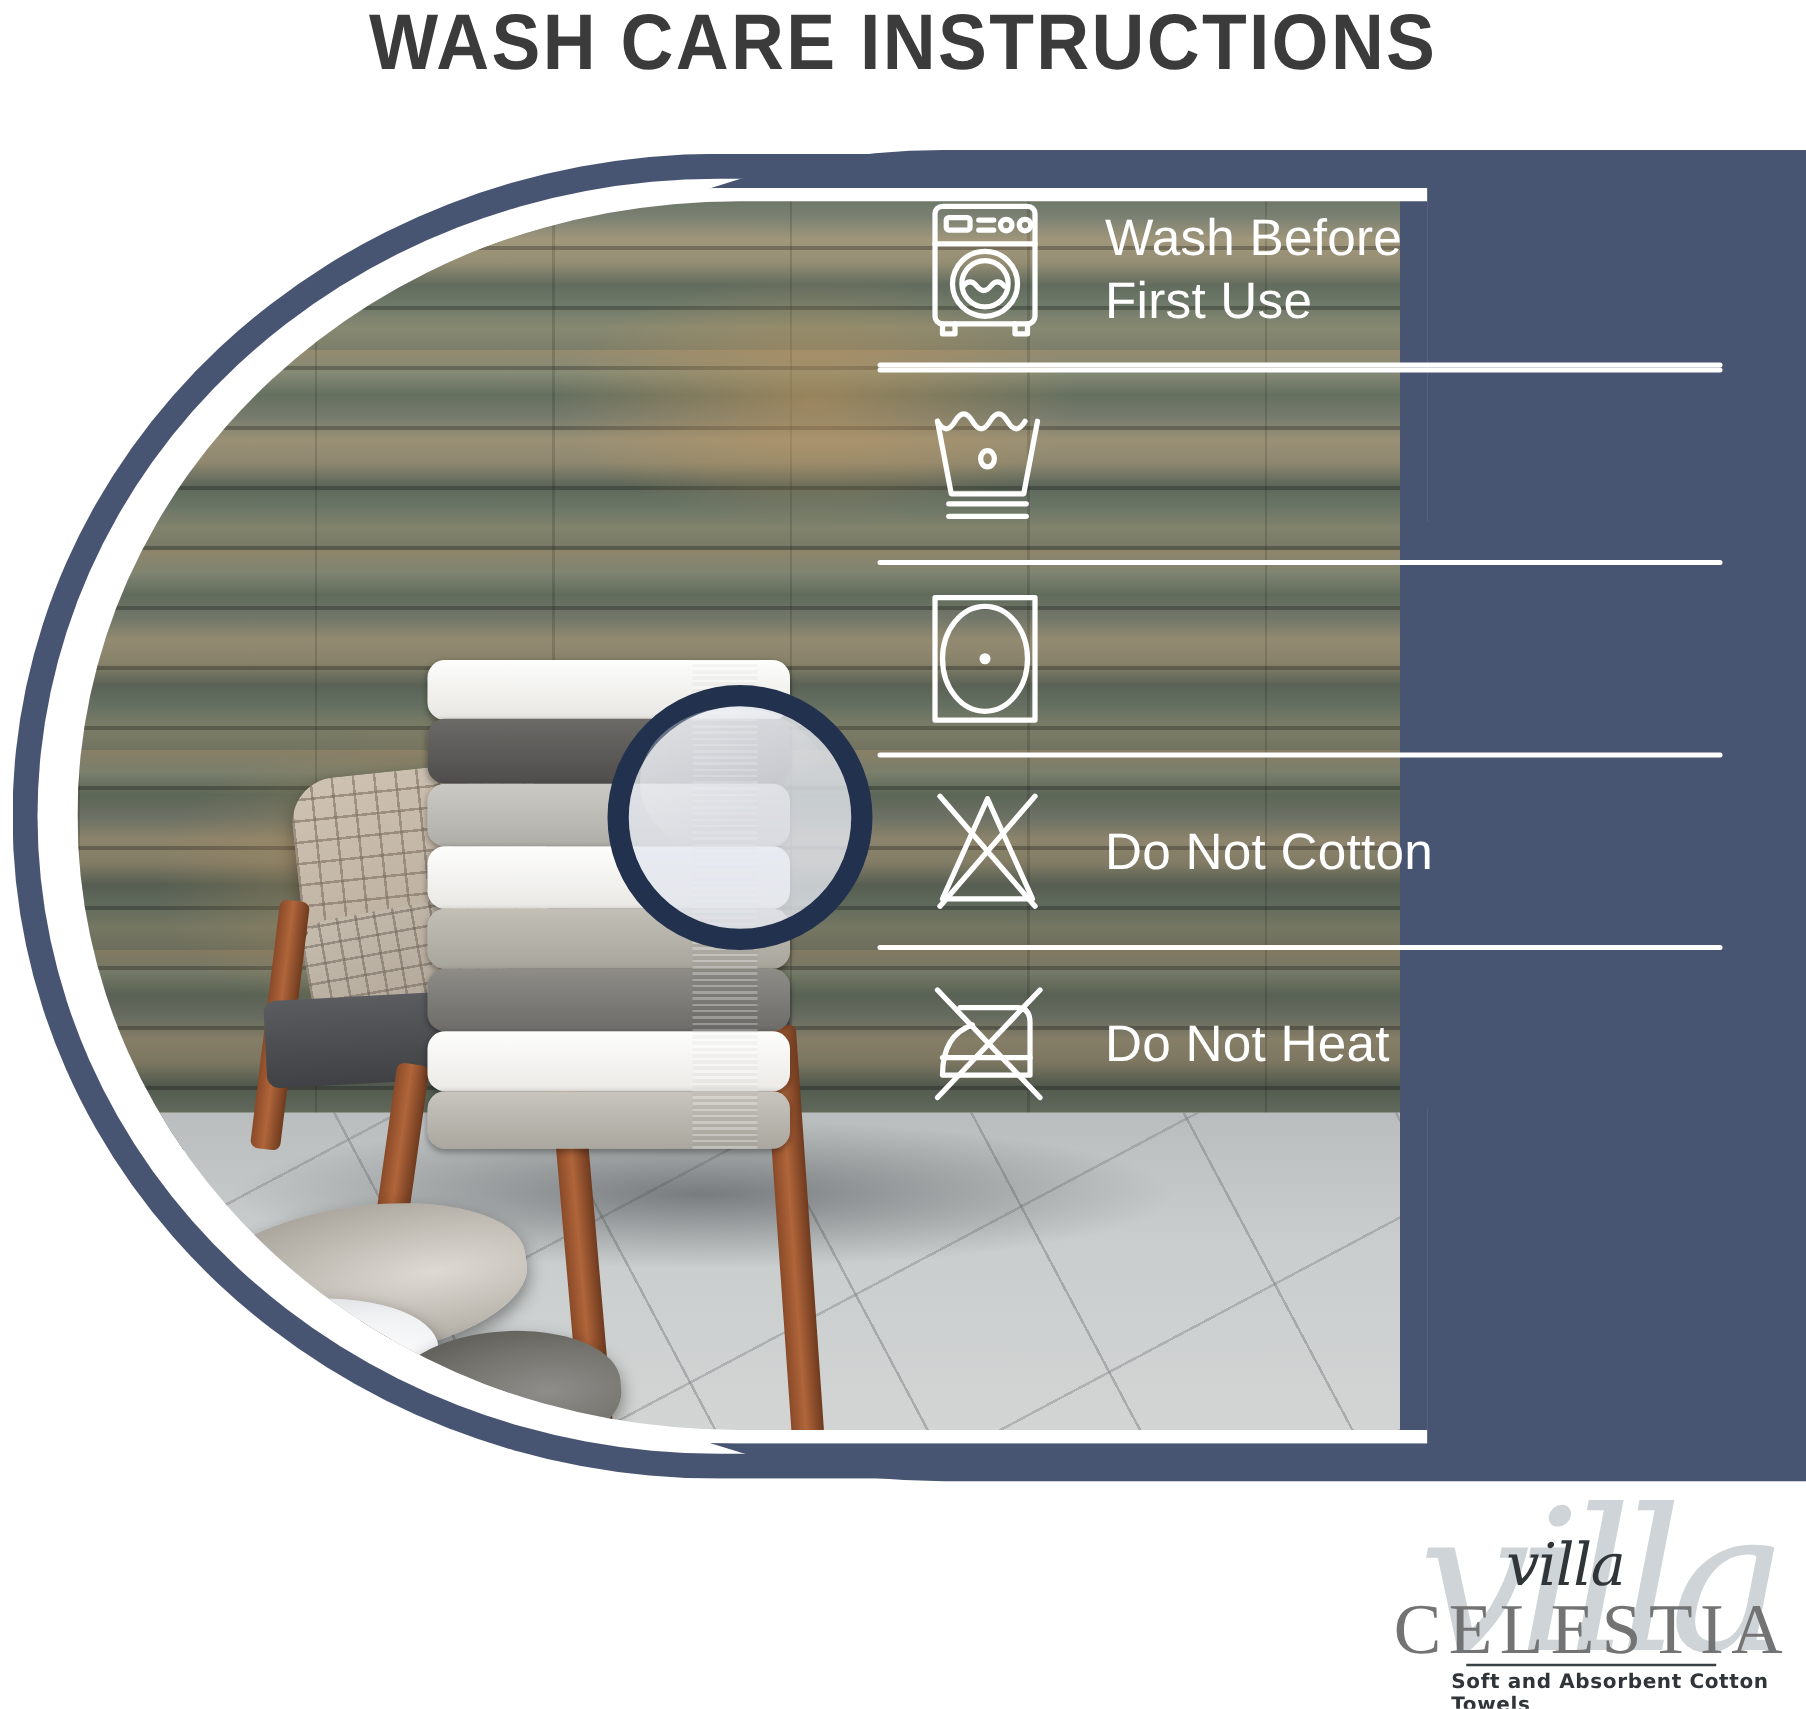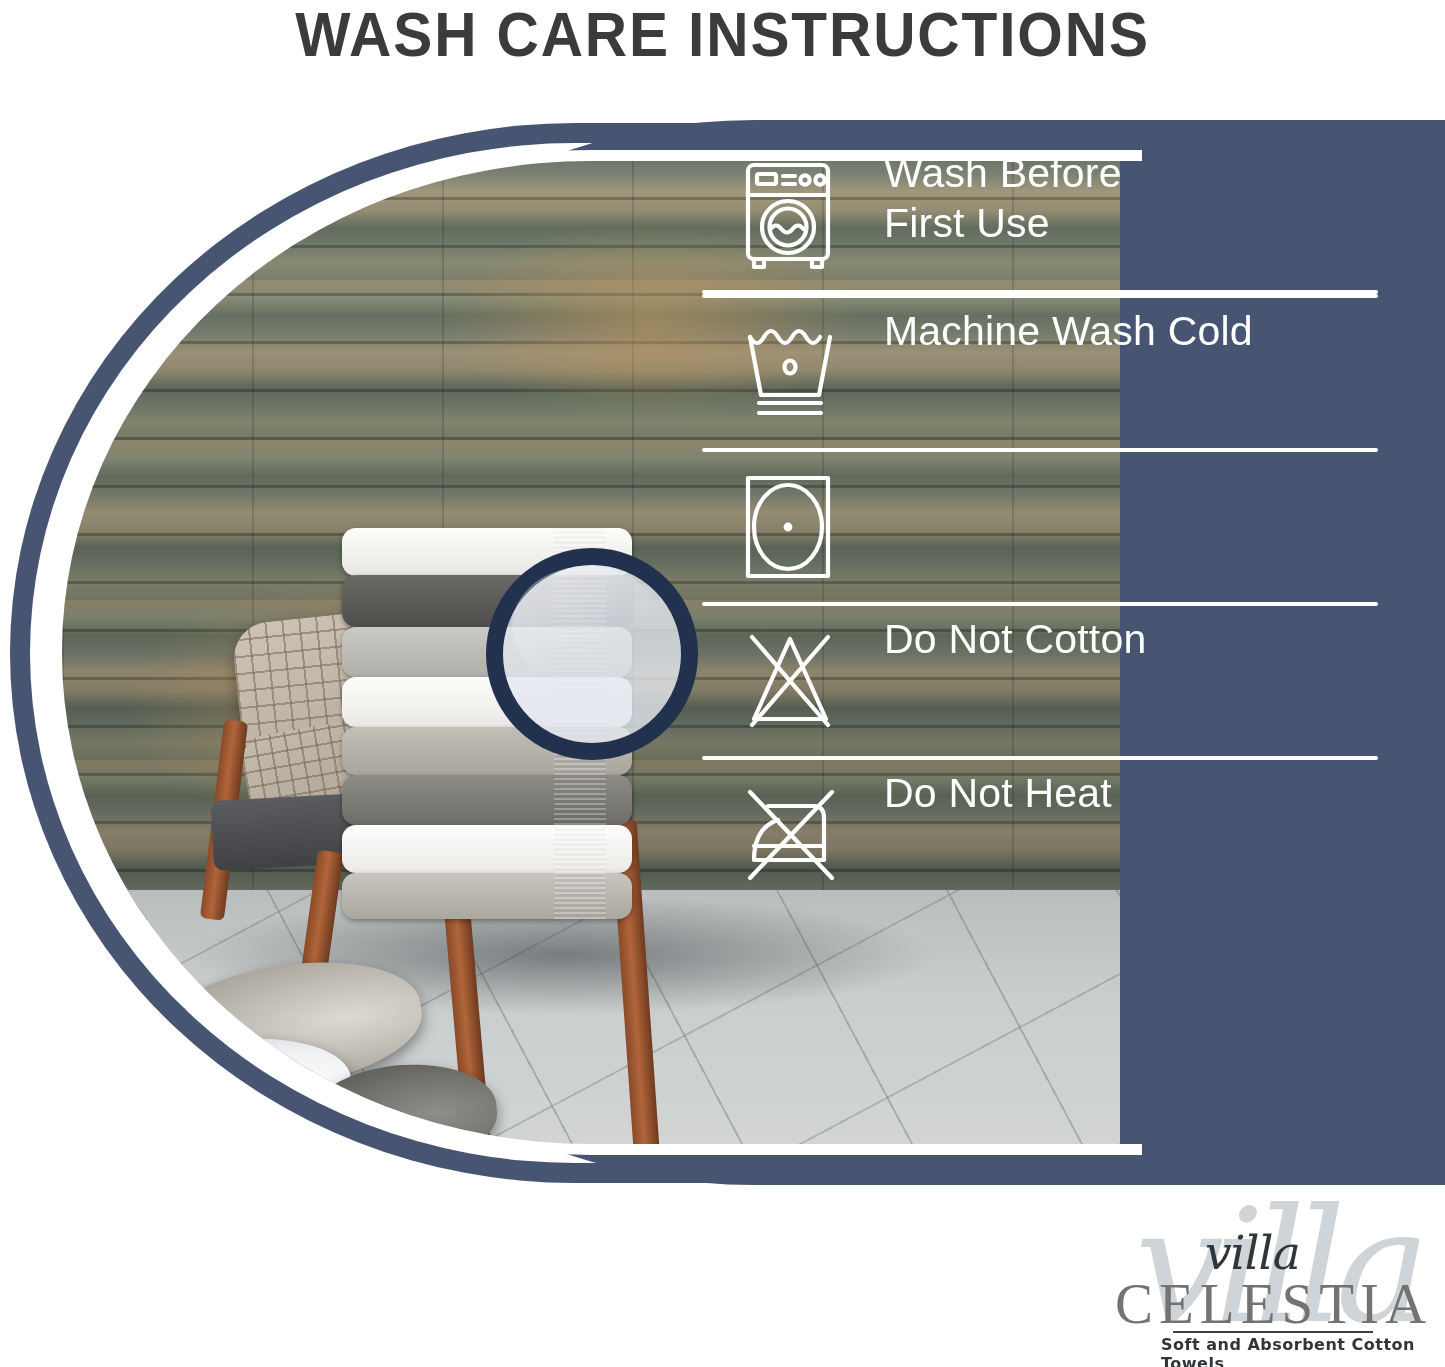--- a/index.html
+++ b/index.html
@@ -187,21 +187,21 @@
     border-radius:50%;
     background:linear-gradient(150deg,rgba(255,255,255,.42),rgba(255,255,255,0) 65%);
     z-index:7;pointer-events:none;
   }
 
   
   .rows{
     position:absolute;left:700px;top:140px;width:690px;z-index:5;
   }
   .row{
-    display:flex;
+    display:flex;align-items:center;
     min-height:134px;
     padding:8px 0;
   }
   .row .ico{
     width:148px;min-width:148px;
     display:flex;align-items:center;justify-content:flex-start;
     padding-left:40px;box-sizing:border-box;
   }
   .row .lbl{
     color:#ffffff;
@@ -350,21 +350,20 @@
   <div class="row">
     <div class="ico">
       <svg width="100" height="96" viewBox="0 0 100 96" fill="none" stroke="#ffffff" stroke-width="4.2" stroke-linecap="round" stroke-linejoin="round">
         <path d="M10 12 q7 12 14 0 t14 0 t14 0 t14 0 t14 0"></path>
         <path d="M10 12 l11 58 h58 l11 -58"></path>
         <ellipse cx="50" cy="42" rx="5.5" ry="6.5"></ellipse>
         <line x1="19" y1="78" x2="81" y2="78"></line>
         <line x1="19" y1="88" x2="81" y2="88"></line>
       </svg>
     </div>
-    <div class="lbl">Machine Wash Cold</div>
   </div>
   <div class="sep"></div>
 
   <div class="row">
     <div class="ico">
       <svg width="96" height="110" viewBox="0 0 96 110" fill="none" stroke="#ffffff" stroke-width="4.2" stroke-linecap="round" stroke-linejoin="round">
         <rect x="8" y="6" width="80" height="98"></rect>
         <ellipse cx="48" cy="55" rx="34" ry="42"></ellipse>
         <circle cx="48" cy="55" r="4.4" fill="#ffffff" stroke="none"></circle>
       </svg>

